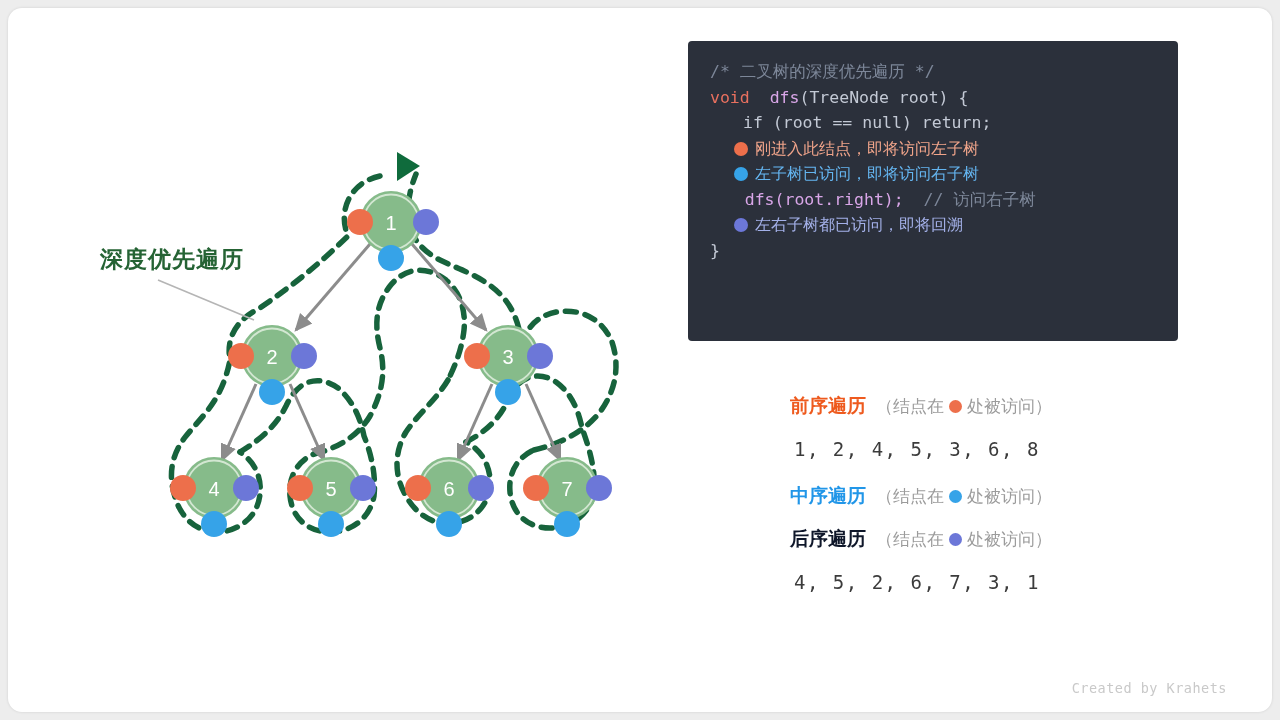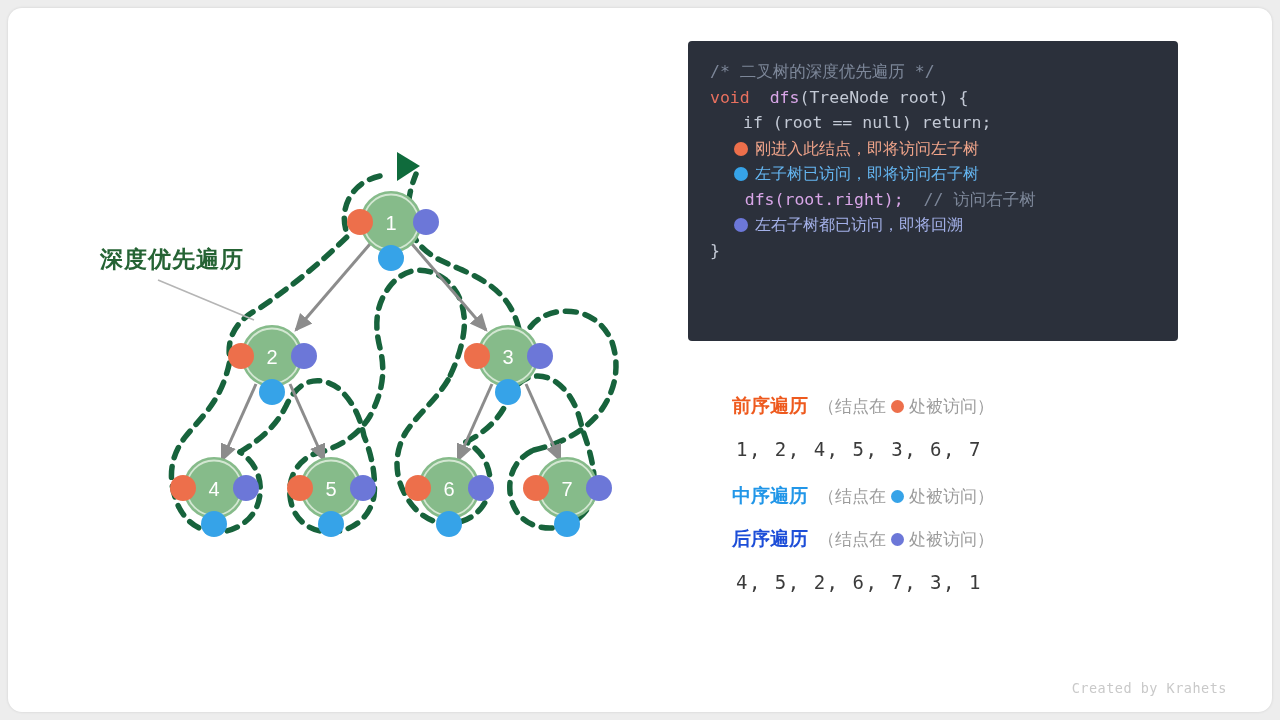--- a/index.html
+++ b/index.html
@@ -60,41 +60,41 @@
   .note-indigo{color:#a3b0e8;}
   .dot{
     display:inline-block;width:14px;height:14px;border-radius:50%;
     vertical-align:-2px;margin-right:7px;
   }
   .dot-orange{background:#ed6f4b;}
   .dot-blue{background:#36a3e8;}
   .dot-indigo{background:#6c77d8;}
 
   
-  #results{position:absolute;left:656px;top:378px;width:500px;}
+  #results{position:absolute;left:714px;top:378px;width:500px;}
   .res-group{margin-bottom:3px;}
   .res-head{
     height:40px;line-height:40px;
     font-size:19px;font-weight:bold;
     padding-left:68px;
     white-space:nowrap;
   }
   .res-head .paren{
     font-weight:normal;color:#9b9b9b;font-size:17px;margin-left:10px;
   }
   .res-seq{
     height:47px;line-height:47px;
     padding-left:72px;
     font-family:"DejaVu Sans Mono","Liberation Mono",monospace;
     font-size:19px;color:#3b3b3b;letter-spacing:1.5px;
     white-space:nowrap;
   }
   .hd-pre{color:#ee5a1e;}
   .hd-in{color:#2196e8;}
-  .hd-post{color:#1d4ed8;}
+  .hd-post{color:#0f172a;}
   .legend-dot{
     display:inline-block;width:13px;height:13px;border-radius:50%;
     vertical-align:-1px;margin:0 5px;
   }
 
   #footer{
     position:absolute;right:45px;bottom:16px;
     font-family:"DejaVu Sans Mono","Liberation Mono",monospace;
     font-size:13.5px;color:#c9c9c9;letter-spacing:0.5px;
   }
@@ -267,21 +267,21 @@
 
     <div class="cl indent-dot note note-indigo"><span class="dot dot-indigo"></span><span>左右子树都已访问，即将回溯</span></div>
 
     <div class="cl c-plain">}</div>
   </div>
 
   <div id="results">
 
     <div class="res-group">
       <div class="res-head"><span class="hd-pre">前序遍历</span><span class="paren"><span>（结点在</span><span class="legend-dot dot-orange"></span><span>处被访问）</span></span></div>
-      <div class="res-seq">1, 2, 4, 5, 3, 6, 7</div>
+      <div class="res-seq">1, 2, 4, 5, 3, 6, 8</div>
     </div>
 
     <div class="res-group">
       <div class="res-head"><span class="hd-in">中序遍历</span><span class="paren"><span>（结点在</span><span class="legend-dot dot-blue"></span><span>处被访问）</span></span></div>
     </div>
 
     <div class="res-group">
       <div class="res-head"><span class="hd-post">后序遍历</span><span class="paren"><span>（结点在</span><span class="legend-dot dot-indigo"></span><span>处被访问）</span></span></div>
       <div class="res-seq">4, 5, 2, 6, 7, 3, 1</div>
     </div>

